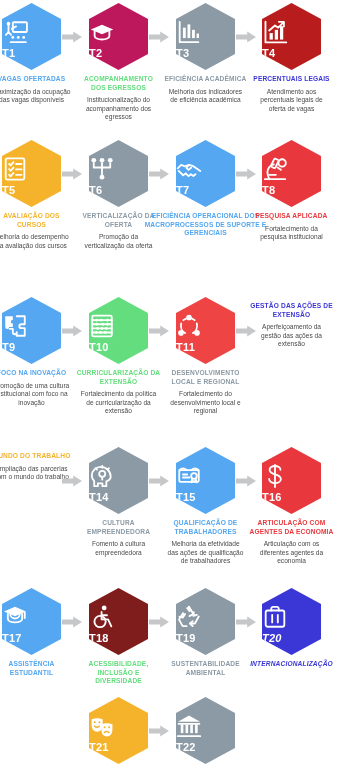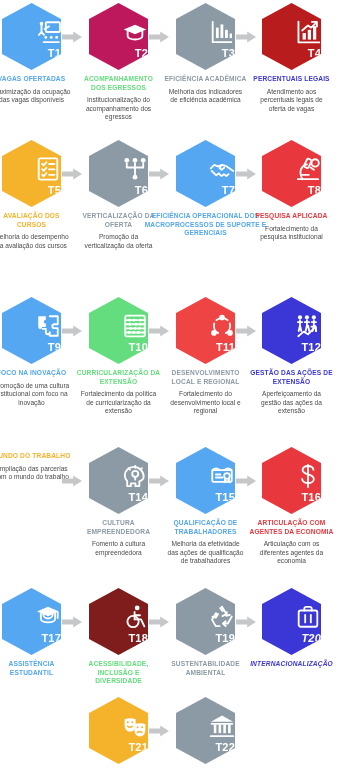--- a/index.html
+++ b/index.html
@@ -30,21 +30,21 @@
     width: 59px;
     height: 67px;
     margin: 0 auto;
   }
   .hex {
     position: absolute;
     inset: 0;
     clip-path: polygon(50% 0%, 100% 24%, 100% 76%, 50% 100%, 0 76%, 0 24%);
     display: flex;
     flex-direction: column;
-    align-items: flex-end;
+    align-items: flex-start;
     justify-content: center;
   }
   .hex .glyph {
     width: 26px;
     height: 26px;
     margin-top: 5px;
     display: block;
   }
   .hex .glyph svg { width: 100%; height: 100%; display: block; }
   .hex .tcode {
@@ -341,37 +341,20 @@
       </div>
       <div class="title" style="color: rgb(140, 154, 165);">DESENVOLVIMENTO LOCAL E REGIONAL</div>
       <div class="desc" style="color: rgb(74, 74, 74);">Fortalecimento do desenvolvimento local e regional</div>
     </div>
     <div class="arrow" style="left: 236px; top: 324.5px;">
       <svg viewBox="0 0 20 12">
         <path d="M0 3.4h11.2V.6L20 6l-8.8 5.4V8.6H0z" fill="#c6c7c9"></path>
       </svg>
     </div>
     <div class="cell" style="left: 248px; top: 297px;">
-      <div class="hexwrap">
-        <div class="hex" style="background: rgb(59, 54, 214);">
-          <span class="glyph">
-            <svg viewBox="0 0 24 24">
-              <circle cx="4.6" cy="4" r="1.9" fill="#fff"></circle>
-              <circle cx="11" cy="4" r="1.9" fill="#fff"></circle>
-              <circle cx="17.4" cy="4" r="1.9" fill="#fff"></circle>
-              <path d="M4.6 6.6v5M2.6 8.4h4M3.4 16.6l1.2-5M5.8 16.6l-1.2-5" stroke="#fff" fill="none" stroke-width="1.7" stroke-linecap="round" stroke-linejoin="round"></path>
-              <path d="M11 6.6v5M9 8.4h4M9.8 16.6l1.2-5M13.2 16.6l-1.2-5" stroke="#fff" fill="none" stroke-width="1.7" stroke-linecap="round" stroke-linejoin="round"></path>
-              <path d="M17.4 6.6v5M15.4 8.4h4M16.2 16.6l1.2-5M19.6 16.6l-1.2-5" stroke="#fff" fill="none" stroke-width="1.7" stroke-linecap="round" stroke-linejoin="round"></path>
-              <path d="M3 21.4l5-4.2 4 2.4 6.4-6.4" stroke="#fff" fill="none" stroke-width="1.7" stroke-linecap="round" stroke-linejoin="round"></path>
-              <path d="M15.2 12.6h4v4" stroke="#fff" fill="none" stroke-width="1.7" stroke-linecap="round" stroke-linejoin="round"></path>
-            </svg>
-          </span>
-          <div class="tcode">T12</div>
-        </div>
-      </div>
       <div class="title" style="color: rgb(59, 54, 214);">GESTÃO DAS AÇÕES DE EXTENSÃO</div>
       <div class="desc" style="color: rgb(74, 74, 74);">Aperfeiçoamento da gestão das ações da extensão</div>
     </div>
     <div class="cell" style="left: -12px; top: 447px;">
       <div class="title" style="color: rgb(245, 179, 43);">MUNDO DO TRABALHO</div>
       <div class="desc" style="color: rgb(74, 74, 74);">Ampliação das parcerias com o mundo do trabalho</div>
     </div>
     <div class="arrow" style="left: 62px; top: 474.5px;">
       <svg viewBox="0 0 20 12">
         <path d="M0 3.4h11.2V.6L20 6l-8.8 5.4V8.6H0z" fill="#c6c7c9"></path>

